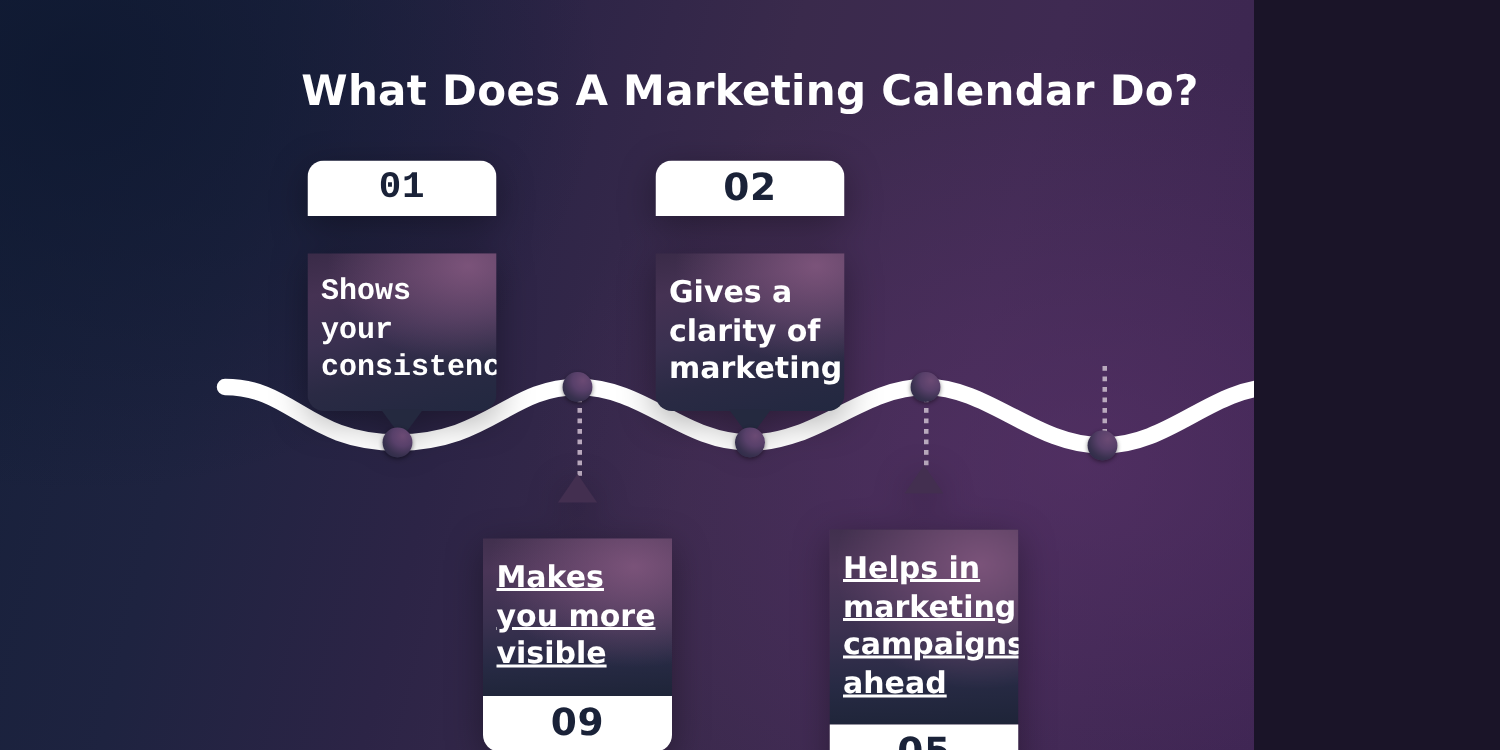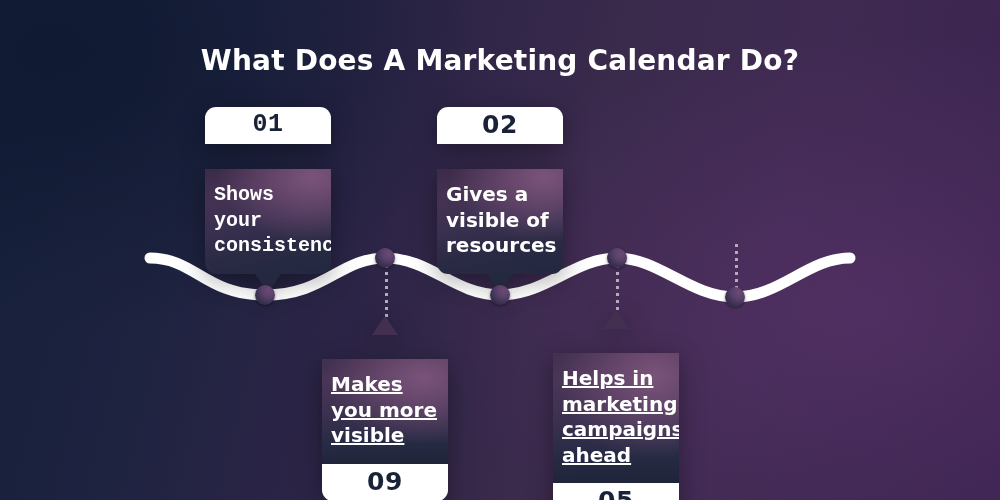--- a/index.html
+++ b/index.html
@@ -2,21 +2,21 @@
 <html><head>
 <meta charset="utf-8">
 <style>
   html, body {
     margin: 0;
     padding: 0;
     background: #1a1428;
   }
   #infographic {
     position: relative;
-    width: 1000px;
+    width: 836px;
     height: 500px;
     overflow: hidden;
     font-family: "DejaVu Sans", sans-serif;
     background:
       radial-gradient(ellipse 70% 90% at 86% 62%, rgba(94,52,110,0.55) 0%, rgba(94,52,110,0.0) 62%),
       radial-gradient(ellipse 60% 80% at 6% 10%, rgba(14,24,48,0.85) 0%, rgba(14,24,48,0.0) 70%),
       linear-gradient(104deg, #16203a 0%, #1e2340 20%, #2c2446 38%, #3a2a4c 56%, #3f2a52 74%, #3b2450 100%);
   }
 
   
@@ -154,21 +154,21 @@
     <div class="card-inner">
       <div class="num-bar">01</div>
       <div class="body-bar">Shows your consistency</div>
     </div>
     <div class="pointer"></div>
   </div>
 
   <div class="card up" style="left:437px; top:107px;">
     <div class="card-inner">
       <div class="num-bar">02</div>
-      <div class="body-bar">Gives a visible of resources</div>
+      <div class="body-bar">Gives a clarity of marketing</div>
     </div>
     <div class="pointer"></div>
   </div>
 
 
   <div class="card down" style="left:322px; top:334px;">
     <div class="pointer"></div>
     <div class="card-inner">
       <div class="body-bar">Makes you more visible</div>
       <div class="num-bar">09</div>

